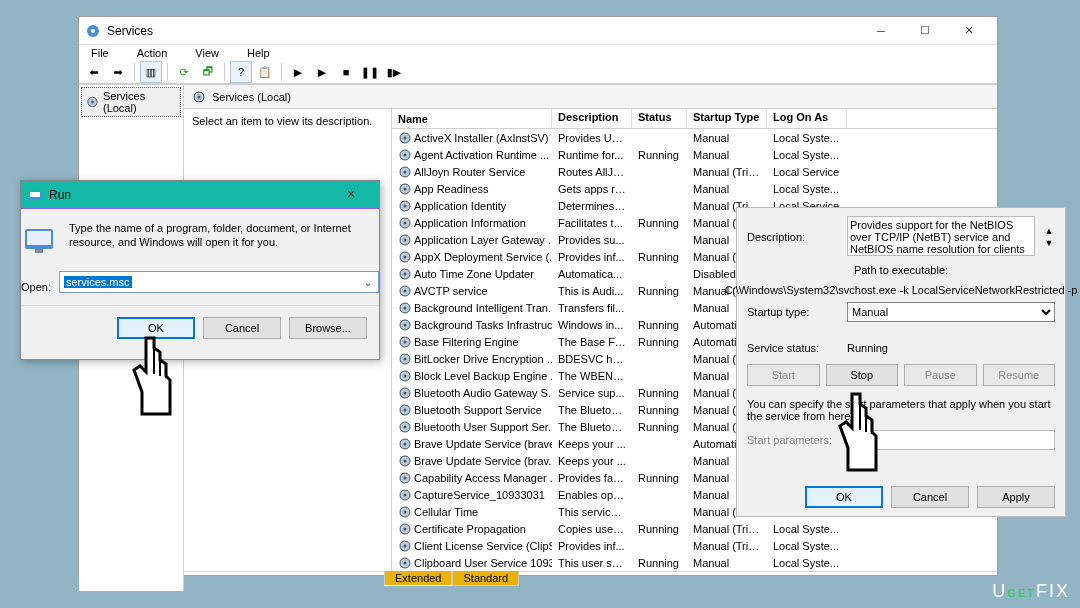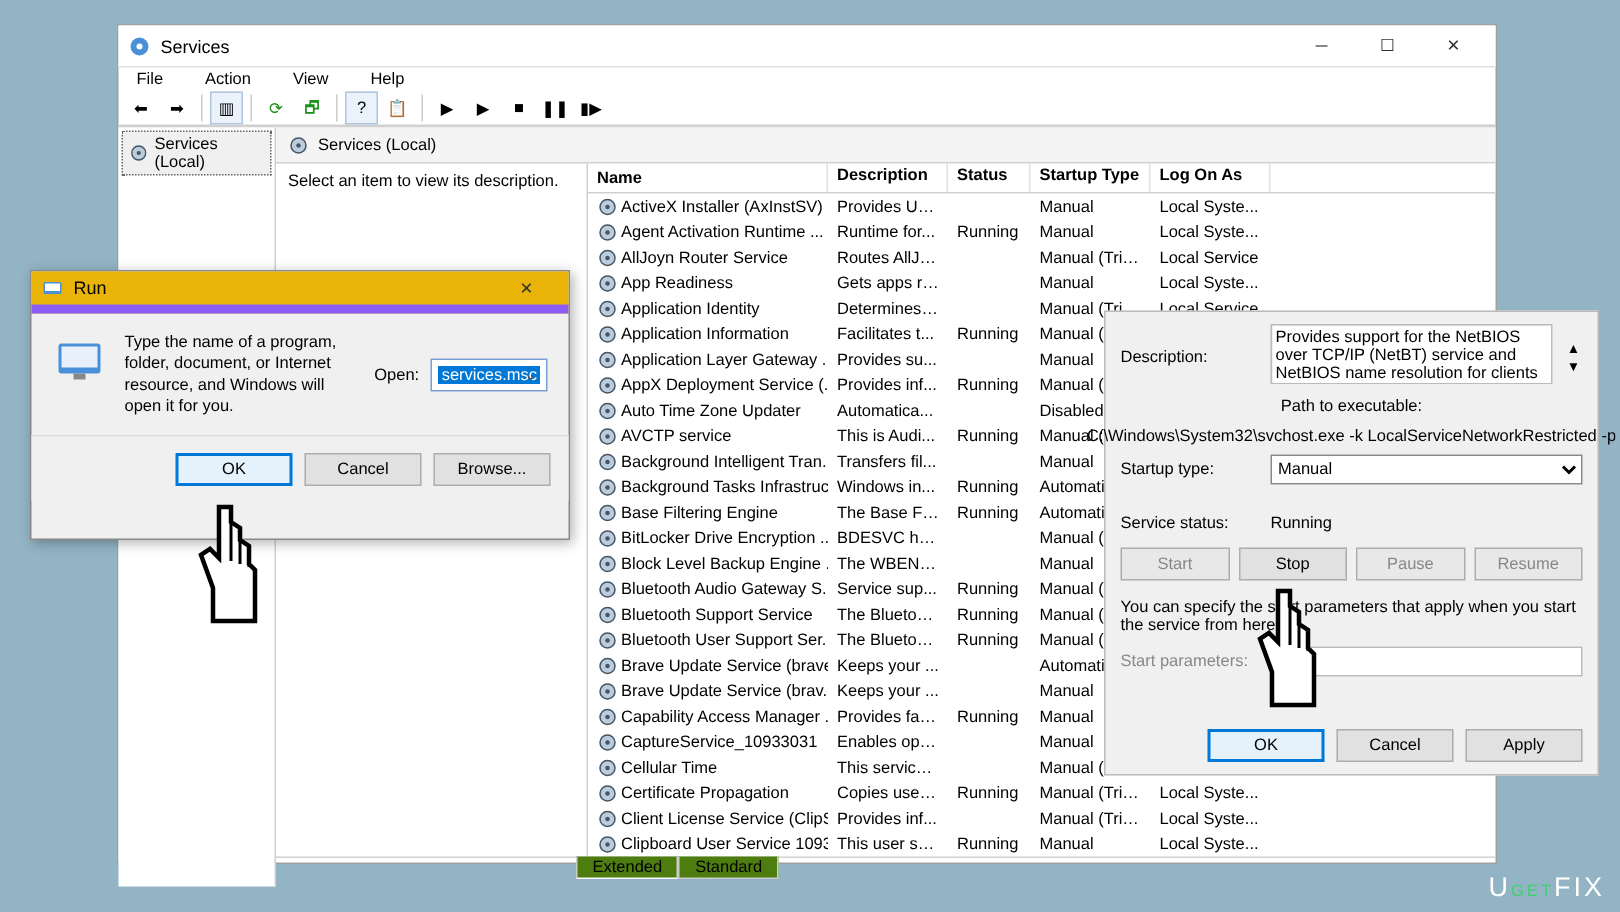--- a/index.html
+++ b/index.html
@@ -1,18 +1,18 @@
 <!DOCTYPE html>
 <html><head>
 <meta charset="utf-8">
 <style>
 *{box-sizing:border-box;margin:0;padding:0;font-family:"Segoe UI",Tahoma,sans-serif;font-size:11px;color:#000}
 body{width:1080px;height:608px;background:#93b4c5;position:relative;overflow:hidden}
 .watermark{position:absolute;right:10px;bottom:6px;font-size:18px;color:#fff;letter-spacing:2px;font-weight:300}
-.watermark b{color:#3dd16a;font-weight:400}
+.watermark b{color:#3dd16a;font-weight:700}
 .svc-window{position:absolute;left:78px;top:16px;width:920px;height:560px;background:#fff;border:1px solid #a0a0a0;display:flex;flex-direction:column}
 .titlebar{height:28px;display:flex;align-items:center;padding:0 6px;background:#fff;border-bottom:1px solid #e0e0e0}
 .titlebar .ticon{width:16px;height:16px;margin-right:6px}
 .titlebar .ttxt{font-size:12px}
 .titlebar .winbtns{margin-left:auto;display:flex}
 .titlebar .winbtns div{width:44px;height:28px;display:flex;align-items:center;justify-content:center;color:#333;font-family:Arial}
 .menubar{height:20px;display:flex;align-items:center;padding:0 4px;gap:12px}
 .menubar span{padding:2px 8px}
 .toolbar{height:26px;display:flex;align-items:center;gap:2px;padding:0 4px;border-bottom:1px solid #d0d0d0}
 .toolbar .tbtn{width:22px;height:22px;display:flex;align-items:center;justify-content:center;border:1px solid transparent}
@@ -31,29 +31,29 @@
 .tbody{overflow:hidden}
 .trow{display:flex;height:17px;align-items:center}
 .trow div{padding:0 6px;overflow:hidden;white-space:nowrap;text-overflow:ellipsis}
 .trow .gear{width:14px;height:14px;display:inline-flex;align-items:center;justify-content:center;margin-right:2px}
 .c-name{width:160px;display:flex;align-items:center}
 .c-desc{width:80px}
 .c-stat{width:55px}
 .c-start{width:80px}
 .c-log{width:80px}
 .tabs{height:20px;border-top:1px solid #d0d0d0;display:flex;align-items:flex-start;padding-left:200px}
-.tabs span{padding:1px 10px;border:1px solid #ccc;border-top:none;font-size:11px;background:#4d7c0f;position:relative;top:-1px}
+.tabs span{padding:1px 10px;border:1px solid #ccc;border-top:none;font-size:11px;background:#eab308;position:relative;top:-1px}
 .tabs span.active{border-bottom:1px solid #fff}
 
 .run-dlg{position:absolute;left:20px;top:180px;width:360px;height:180px;background:#f0f0f0;border:1px solid #888;box-shadow:2px 2px 8px rgba(0,0,0,.3)}
-.run-dlg .titlebar{background:#eab308;border-bottom:6px solid #8b5cf6}
-.run-body{padding:12px 14px;display:flex;flex-direction:row;gap:14px}
+.run-dlg .titlebar{background:#14b8a6;border-bottom:1px solid #8b5cf6}
+.run-body{padding:12px 0;display:flex;flex-direction:column;gap:14px}
 .run-row1{display:flex;gap:12px;align-items:flex-start}
 .run-row1 .ricon{width:36px;height:36px;flex:none}
-.run-row2{display:flex;align-items:center;gap:8px}
+.run-row2{display:flex;align-items:flex-end;gap:8px}
 .run-row2 label{font-size:11px}
 .run-row2 .combo{flex:1;height:22px;border:1px solid #7a9cd3;background:#fff;display:flex;align-items:center;padding:0 4px;position:relative}
 .run-row2 .combo .sel{background:#0078d7;color:#fff;padding:0 2px}
 .run-row2 .combo .dd{position:absolute;right:2px;top:2px;width:16px;height:16px;display:flex;align-items:center;justify-content:center;color:#555}
 .run-btns{height:44px;background:#f0f0f0;border-top:1px solid #ddd;display:flex;justify-content:flex-end;align-items:center;gap:8px;padding:0 12px}
 .btn{min-width:78px;height:22px;background:#e1e1e1;border:1px solid #adadad;display:flex;align-items:center;justify-content:center;font-size:11px}
 .btn.primary{border:2px solid #0078d7;background:#e5f1fb}
 
 .props{position:absolute;right:14px;top:207px;width:330px;height:310px;background:#f0f0f0;border:1px solid #bbb;padding:8px 10px;display:flex;flex-direction:column;gap:6px}
 .props .prow{display:flex;gap:8px;align-items:center}

